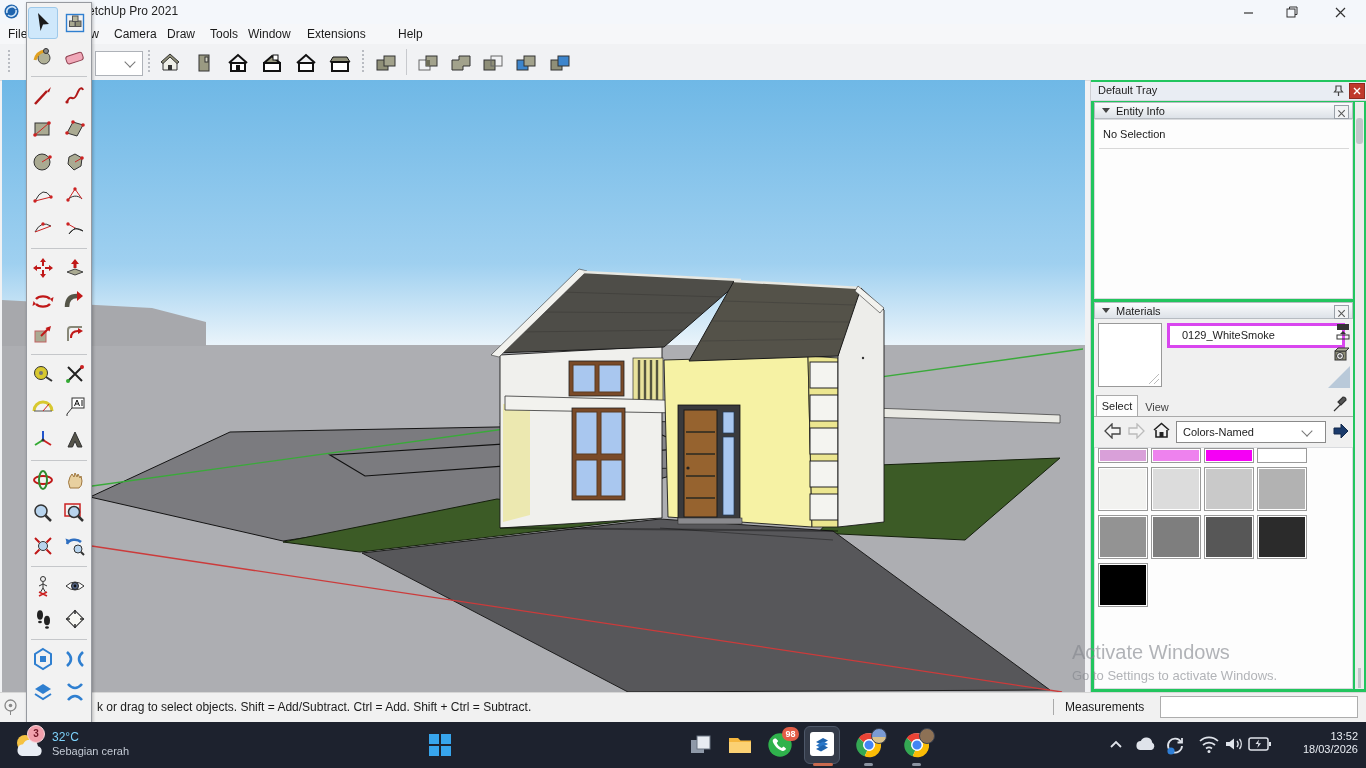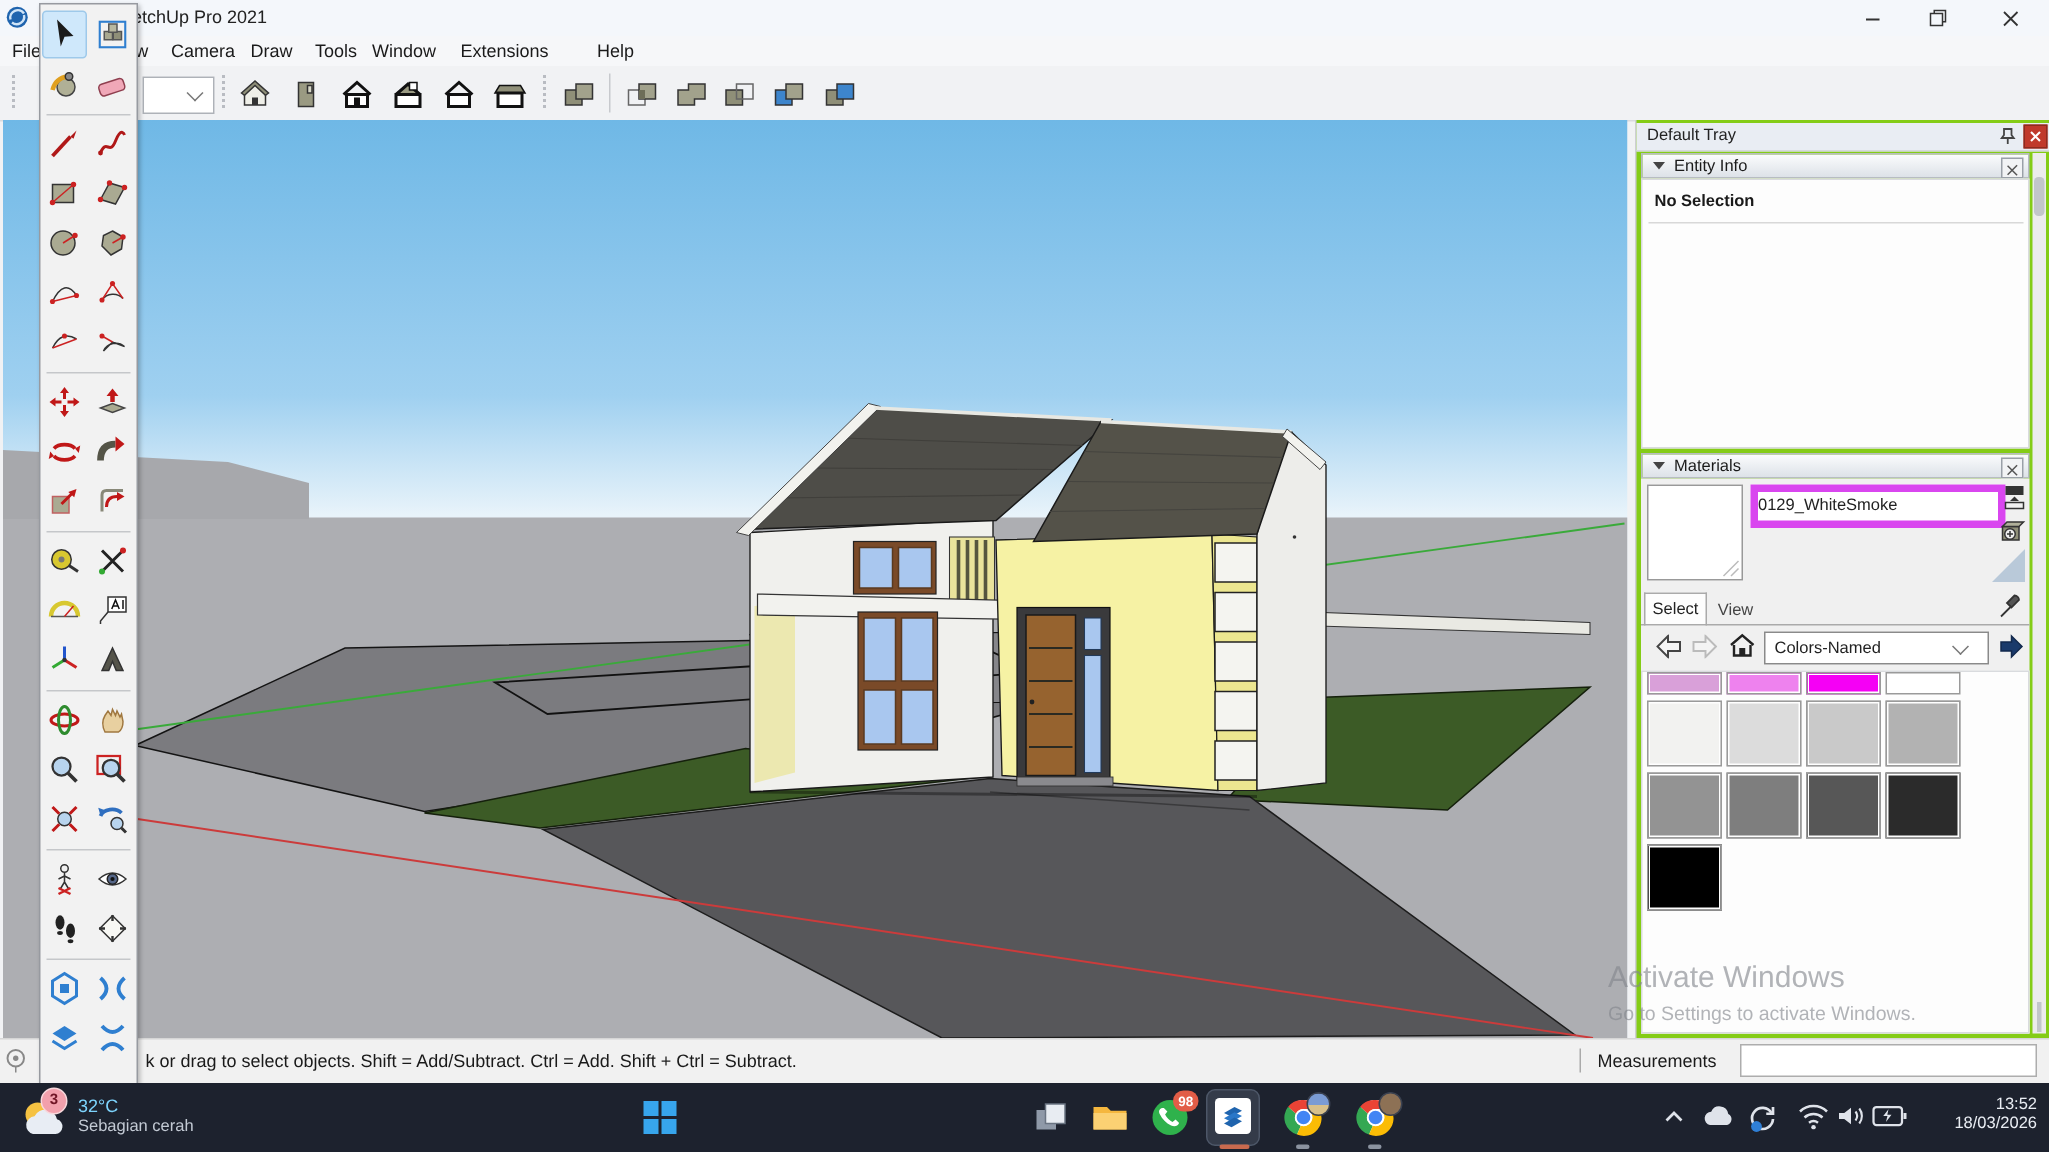--- a/index.html
+++ b/index.html
@@ -23,21 +23,21 @@
   #viewport{left:2px;top:80px;width:1083px;height:612px;}
   
   #palette{left:26px;top:2px;width:66px;height:726px;background:#f2f2f2;border:1px solid #979aa0;
     box-shadow:1px 1px 3px rgba(0,0,0,.25);overflow:hidden;z-index:50;padding-top:4px;box-sizing:border-box;}
   .prow{display:flex;justify-content:center;gap:2px;height:33px;}
   .pcell{width:30px;height:32px;display:flex;align-items:center;justify-content:center;border-radius:3px;}
   .pcell.active{background:#cfe8fb;border:1px solid #9ec9ea;box-sizing:border-box;}
   .psep{height:1px;background:#c5c7ca;margin:3px 4px;}
   .ti{width:24px;height:24px;}
   
-  #tray{left:1090px;top:80px;width:276px;height:612px;background:#84cc16;border-left:1px solid #cdced2;box-sizing:border-box;}
+  #tray{left:1090px;top:80px;width:276px;height:612px;background:#22c55e;border-left:1px solid #cdced2;box-sizing:border-box;}
   .tray-hd{left:0;top:2px;width:276px;height:18px;background:#e9edf3;border-bottom:1px solid #d4d7dc;}
   .panel-bar{left:3px;width:259px;height:17px;background:linear-gradient(#fbfcfd,#dde2e8);border:1px solid #b7bcc2;box-sizing:border-box;display:flex;align-items:center;}
   .tri-down{width:0;height:0;border-left:4px solid transparent;border-right:4px solid transparent;border-top:5px solid #444;margin:0 6px 0 7px;}
   .panel-title{font-size:11px;color:#1a1a1a;text-align:right;}
   .xbtn{position:absolute;right:3px;top:2px;width:13px;height:12px;border:1px solid #9aa0a8;background:#f2f3f5;display:flex;align-items:center;justify-content:center;}
   .xglyph{position:relative;width:7px;height:7px;}
   .xglyph:before,.xglyph:after{content:"";position:absolute;left:3px;top:0;width:1.4px;height:9px;background:#555;}
   .xglyph:before{transform:rotate(45deg);} .xglyph:after{transform:rotate(-45deg);}
   .white-body{background:#fdfdfd;border:1px solid #d9dbde;box-sizing:border-box;}
   .swatch-row{display:flex;gap:3px;margin-bottom:4px;}
@@ -618,38 +618,38 @@
     </div>
 
     <div class="panel-bar abs" style="top:22px">
       <span class="tri-down"></span>
       <span class="panel-title">Entity Info</span>
       <span class="xbtn">
           <span class="xglyph"></span>
         </span>
     </div>
     <div class="white-body abs" style="left:3px;top:39px;width:259px;height:180px">
-      <div class="abs" style="left:8px;top:8px;font-size:11px;font-weight:bold;color:#1a1a1a">No Selection</div>
+      <div class="abs" style="left:8px;top:8px;font-size:11px;font-weight:normal;color:#1a1a1a">No Selection</div>
       <div class="abs" style="left:4px;top:28px;width:250px;height:1px;background:#d8d8d8"></div>
     </div>
 
     <div class="panel-bar abs" style="top:222px">
       <span class="tri-down"></span>
       <span class="panel-title">Materials</span>
       <span class="xbtn">
           <span class="xglyph"></span>
         </span>
     </div>
     <div class="abs" style="left:3px;top:239px;width:259px;height:370px;background:#f0f0f0">
       <div class="abs" style="left:4px;top:4px;width:62px;height:62px;background:#fff;border:1px solid #999">
         <svg class="abs" style="right:1px;bottom:1px" width="12" height="12" viewBox="0 0 12 12">
             <path d="M11 1 L1 11 M11 6 L6 11" stroke="#bbb"></path>
           </svg>
       </div>
-      <div class="abs" style="left:73px;top:4px;width:160px;height:19px;background:#fff;border:5px solid #d946ef;font-size:11px;color:#222;line-height:19px;padding-left:0">0129_WhiteSmoke</div>
+      <div class="abs" style="left:73px;top:4px;width:160px;height:19px;background:#fff;border:3px solid #d946ef;font-size:11px;color:#222;line-height:19px;padding-left:12px">0129_WhiteSmoke</div>
       <svg class="abs" style="left:241px;top:4px" width="16" height="17" viewBox="0 0 16 17">
           <rect x="2" y="1" width="12" height="6" fill="#333"></rect>
           <path d="M8 8 l3 3 h-6 Z" fill="#333"></path>
           <rect x="2" y="12" width="12" height="4" fill="none" stroke="#333"></rect>
         </svg>
       <svg class="abs" style="left:238px;top:26px" width="19" height="19" viewBox="0 0 19 19">
           <rect x="3" y="6" width="11" height="9" fill="#8f8f78" stroke="#333"></rect>
           <path d="M3 6 l3 -3 h11 l-3 3 Z" fill="#b0b09a" stroke="#333"></path>
           <circle cx="8" cy="11" r="3.5" fill="#eee" stroke="#333"></circle>
           <path d="M8 9 v4 M6 11 h4" stroke="#333"></path>

